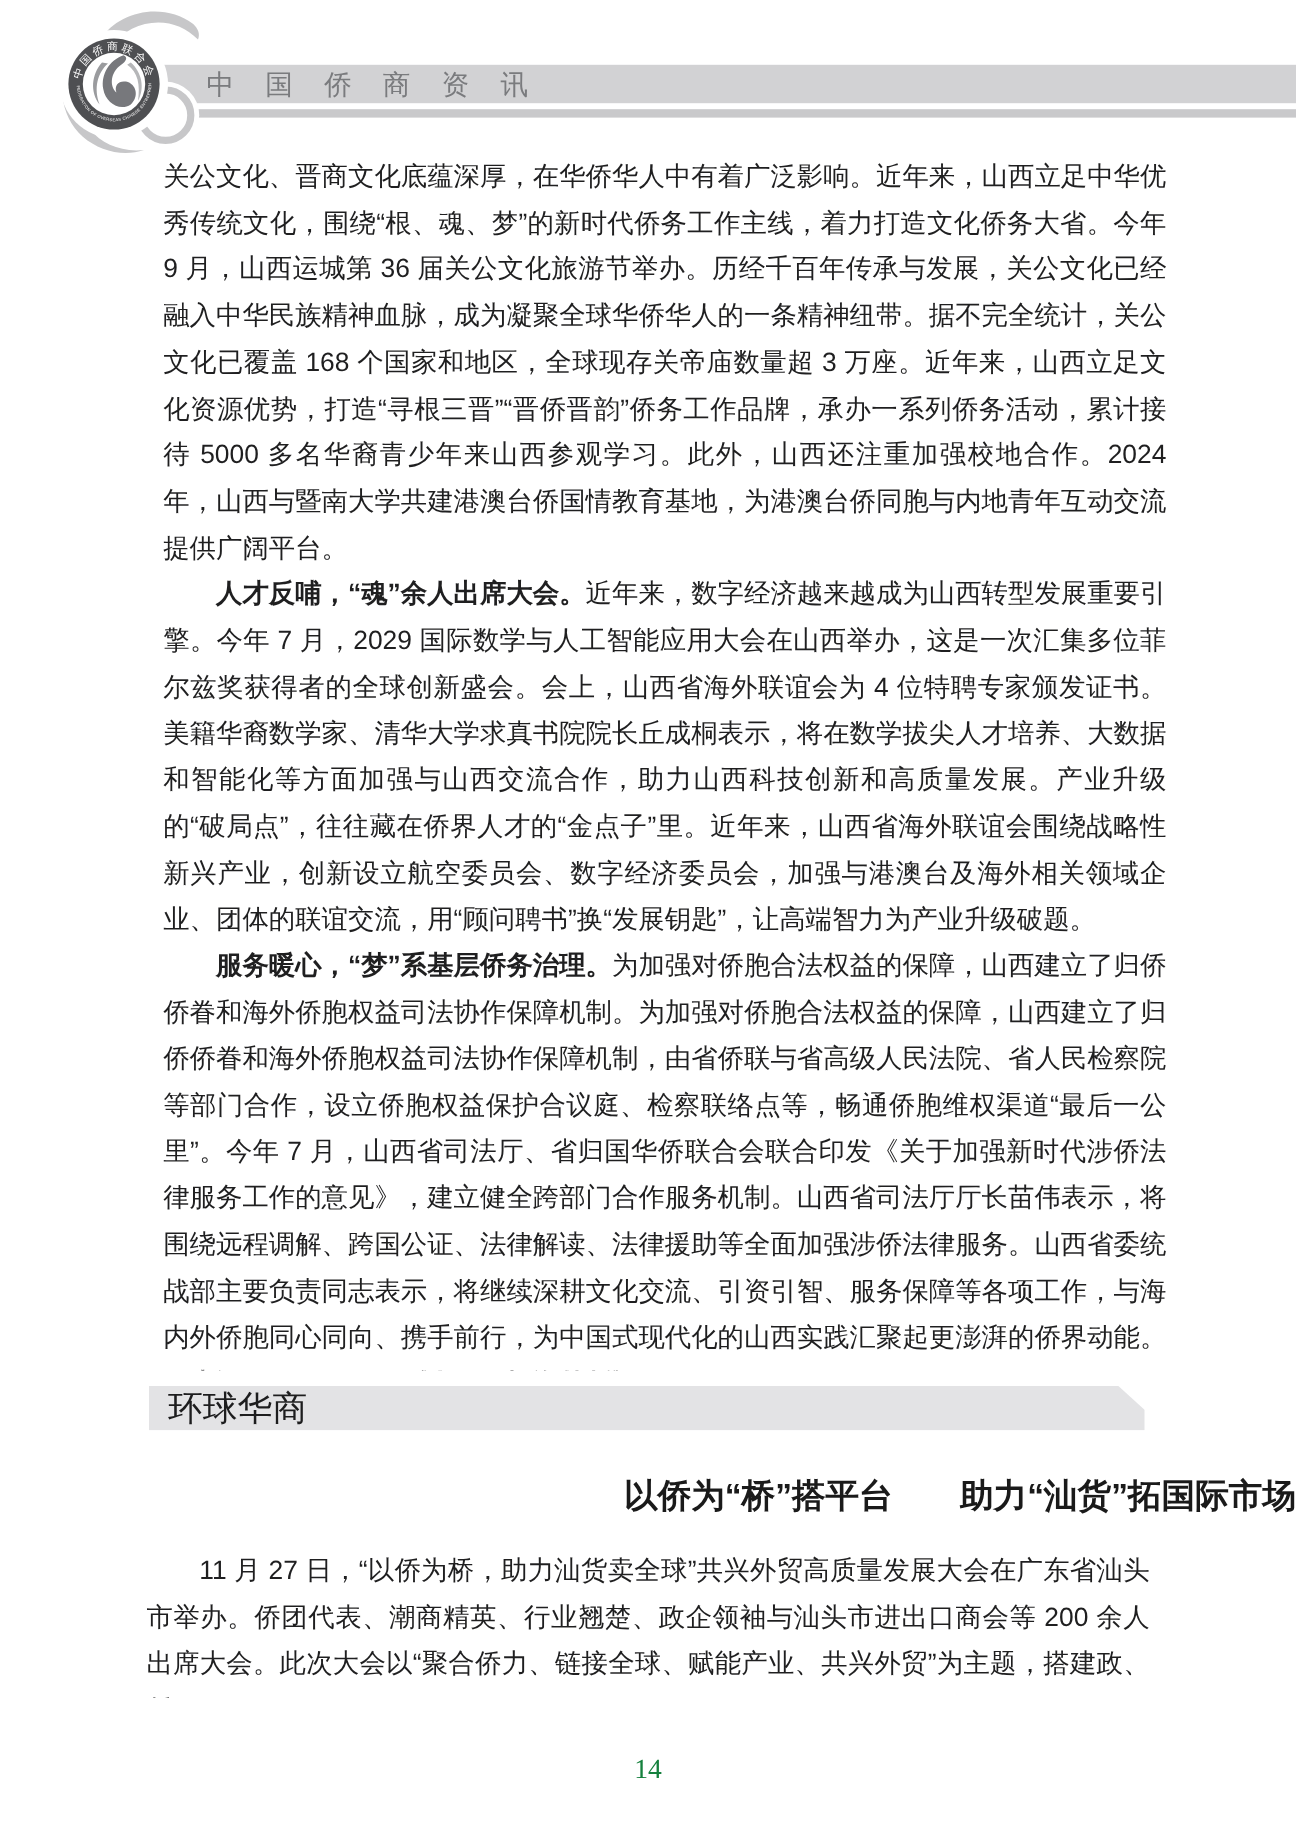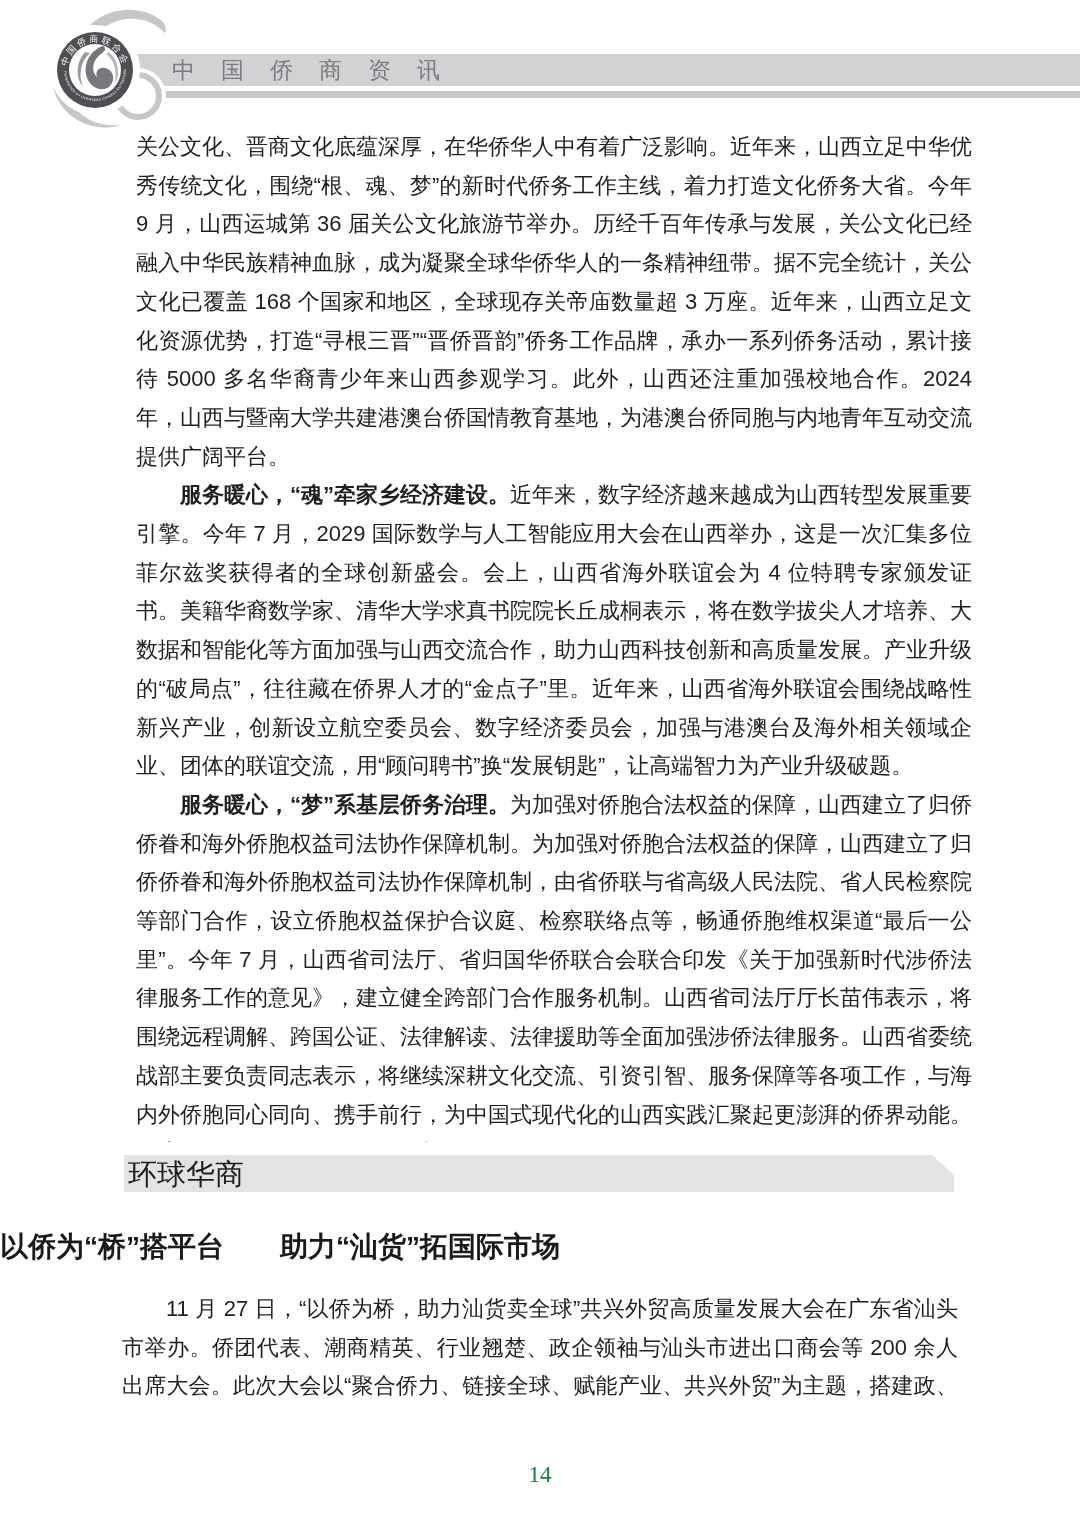--- a/index.html
+++ b/index.html
@@ -17,24 +17,24 @@
   .content{position:absolute;left:122px;top:128px;width:836px;height:1014px;overflow:hidden;
            font-size:22px;line-height:38.7px;text-align:justify;text-justify:inter-ideograph;margin-left:14px;}
   .content p{margin:0;}
   .content p.ind{text-indent:2em;}
   .lead,.src{font-weight:bold;}
 
   
   .section-bar{position:absolute;left:124px;top:1155px;width:830px;height:37px;background:#e3e3e5;
                clip-path:polygon(0 0, calc(100% - 22px) 0, 100% 54%, 100% 100%, 0 100%);}
   .section-title{font-family:"Liberation Serif",serif;font-size:29px;line-height:38px;
-                 padding-left:4px;color:#1d1d1e;}
+                 padding-left:16px;color:#1d1d1e;}
 
   
-  .headline{position:absolute;left:0;top:1228px;width:1080px;text-align:left;
+  .headline{position:absolute;left:0;top:1228px;width:1080px;text-align:right;
             font-size:28px;font-weight:bold;color:#1a1a1a;}
 
   
   .content2{position:absolute;left:122px;top:1290px;width:836px;height:125px;overflow:hidden;
             font-size:22px;line-height:38.7px;text-align:justify;text-justify:inter-ideograph;}
   .content2 p{margin:0;text-indent:2em;}
 
   
   .pageno{position:absolute;left:0;top:1462px;width:1080px;text-align:center;
           font-family:"Liberation Serif",serif;font-size:23px;color:#15803d;}
@@ -71,21 +71,21 @@
     <text font-size="9" fill="#ffffff" letter-spacing="2.5" font-family="Liberation Sans, sans-serif">
       <textPath href="#arcTop" startOffset="50%" text-anchor="middle">中国侨商联合会</textPath>
     </text>
     <text font-size="3.4" fill="#ffffff" letter-spacing="0.3" font-family="Liberation Sans, sans-serif">
       <textPath href="#arcBot" startOffset="50%" text-anchor="middle">CHINA FEDERATION OF OVERSEAS CHINESE ENTREPRENEURS</textPath>
     </text>
   </svg>
 
   <div class="content">
     <p><span>关公文化、晋商文化底蕴深厚，在华侨华人中有着广泛影响。近年来，山西立足中华优秀传统文化，围绕“根、魂、梦”的新时代侨务工作主线，着力打造文化侨务大省。今年 9 月，山西运城第 36 届关公文化旅游节举办。历经千百年传承与发展，关公文化已经融入中华民族精神血脉，成为凝聚全球华侨华人的一条精神纽带。据不完全统计，关公文化已覆盖 168 个国家和地区，全球现存关帝庙数量超 3 万座。近年来，山西立足文化资源优势，打造“寻根三晋”“晋侨晋韵”侨务工作品牌，承办一系列侨务活动，累计接待 5000 多名华裔青少年来山西参观学习。此外，山西还注重加强校地合作。2024 年，山西与暨南大学共建港澳台侨国情教育基地，为港澳台侨同胞与内地青年互动交流提供广阔平台。</span></p>
-    <p class="ind"><span class="lead">服务暖心，“魂”牵家乡经济建设。</span><span>近年来，数字经济越来越成为山西转型发展重要引擎。今年 7 月，2029 国际数学与人工智能应用大会在山西举办，这是一次汇集多位菲尔兹奖获得者的全球创新盛会。会上，山西省海外联谊会为 4 位特聘专家颁发证书。美籍华裔数学家、清华大学求真书院院长丘成桐表示，将在数学拔尖人才培养、大数据和智能化等方面加强与山西交流合作，助力山西科技创新和高质量发展。产业升级的“破局点”，往往藏在侨界人才的“金点子”里。近年来，山西省海外联谊会围绕战略性新兴产业，创新设立航空委员会、数字经济委员会，加强与港澳台及海外相关领域企业、团体的联谊交流，用“顾问聘书”换“发展钥匙”，让高端智力为产业升级破题。</span></p>
+    <p class="ind"><span class="lead">人才反哺，“魂”余人出席大会。</span><span>近年来，数字经济越来越成为山西转型发展重要引擎。今年 7 月，2029 国际数学与人工智能应用大会在山西举办，这是一次汇集多位菲尔兹奖获得者的全球创新盛会。会上，山西省海外联谊会为 4 位特聘专家颁发证书。美籍华裔数学家、清华大学求真书院院长丘成桐表示，将在数学拔尖人才培养、大数据和智能化等方面加强与山西交流合作，助力山西科技创新和高质量发展。产业升级的“破局点”，往往藏在侨界人才的“金点子”里。近年来，山西省海外联谊会围绕战略性新兴产业，创新设立航空委员会、数字经济委员会，加强与港澳台及海外相关领域企业、团体的联谊交流，用“顾问聘书”换“发展钥匙”，让高端智力为产业升级破题。</span></p>
     <p class="ind"><span class="lead">服务暖心，“梦”系基层侨务治理。</span><span>为加强对侨胞合法权益的保障，山西建立了归侨侨眷和海外侨胞权益司法协作保障机制。为加强对侨胞合法权益的保障，山西建立了归侨侨眷和海外侨胞权益司法协作保障机制，由省侨联与省高级人民法院、省人民检察院等部门合作，设立侨胞权益保护合议庭、检察联络点等，畅通侨胞维权渠道“最后一公里”。今年 7 月，山西省司法厅、省归国华侨联合会联合印发《关于加强新时代涉侨法律服务工作的意见》，建立健全跨部门合作服务机制。山西省司法厅厅长苗伟表示，将围绕远程调解、跨国公证、法律解读、法律援助等全面加强涉侨法律服务。山西省委统战部主要负责同志表示，将继续深耕文化交流、引资引智、服务保障等各项工作，与海内外侨胞同心同向、携手前行，为中国式现代化的山西实践汇聚起更澎湃的侨界动能。</span><span class="src">（来源：11 月 26 日《人民日报海外版》）</span></p>
   </div>
 
   <div class="section-bar">
     <div class="section-title">环球华商</div>
   </div>
 
   <div class="headline">以侨为“桥”搭平台　　助力“汕货”拓国际市场</div>
   <div class="content2">
     <p><span>11 月 27 日，“以侨为桥，助力汕货卖全球”共兴外贸高质量发展大会在广东省汕头市举办。侨团代表、潮商精英、行业翘楚、政企领袖与汕头市进出口商会等 200 余人出席大会。此次大会以“聚合侨力、链接全球、赋能产业、共兴外贸”为主题，搭建政、侨、</span></p>

